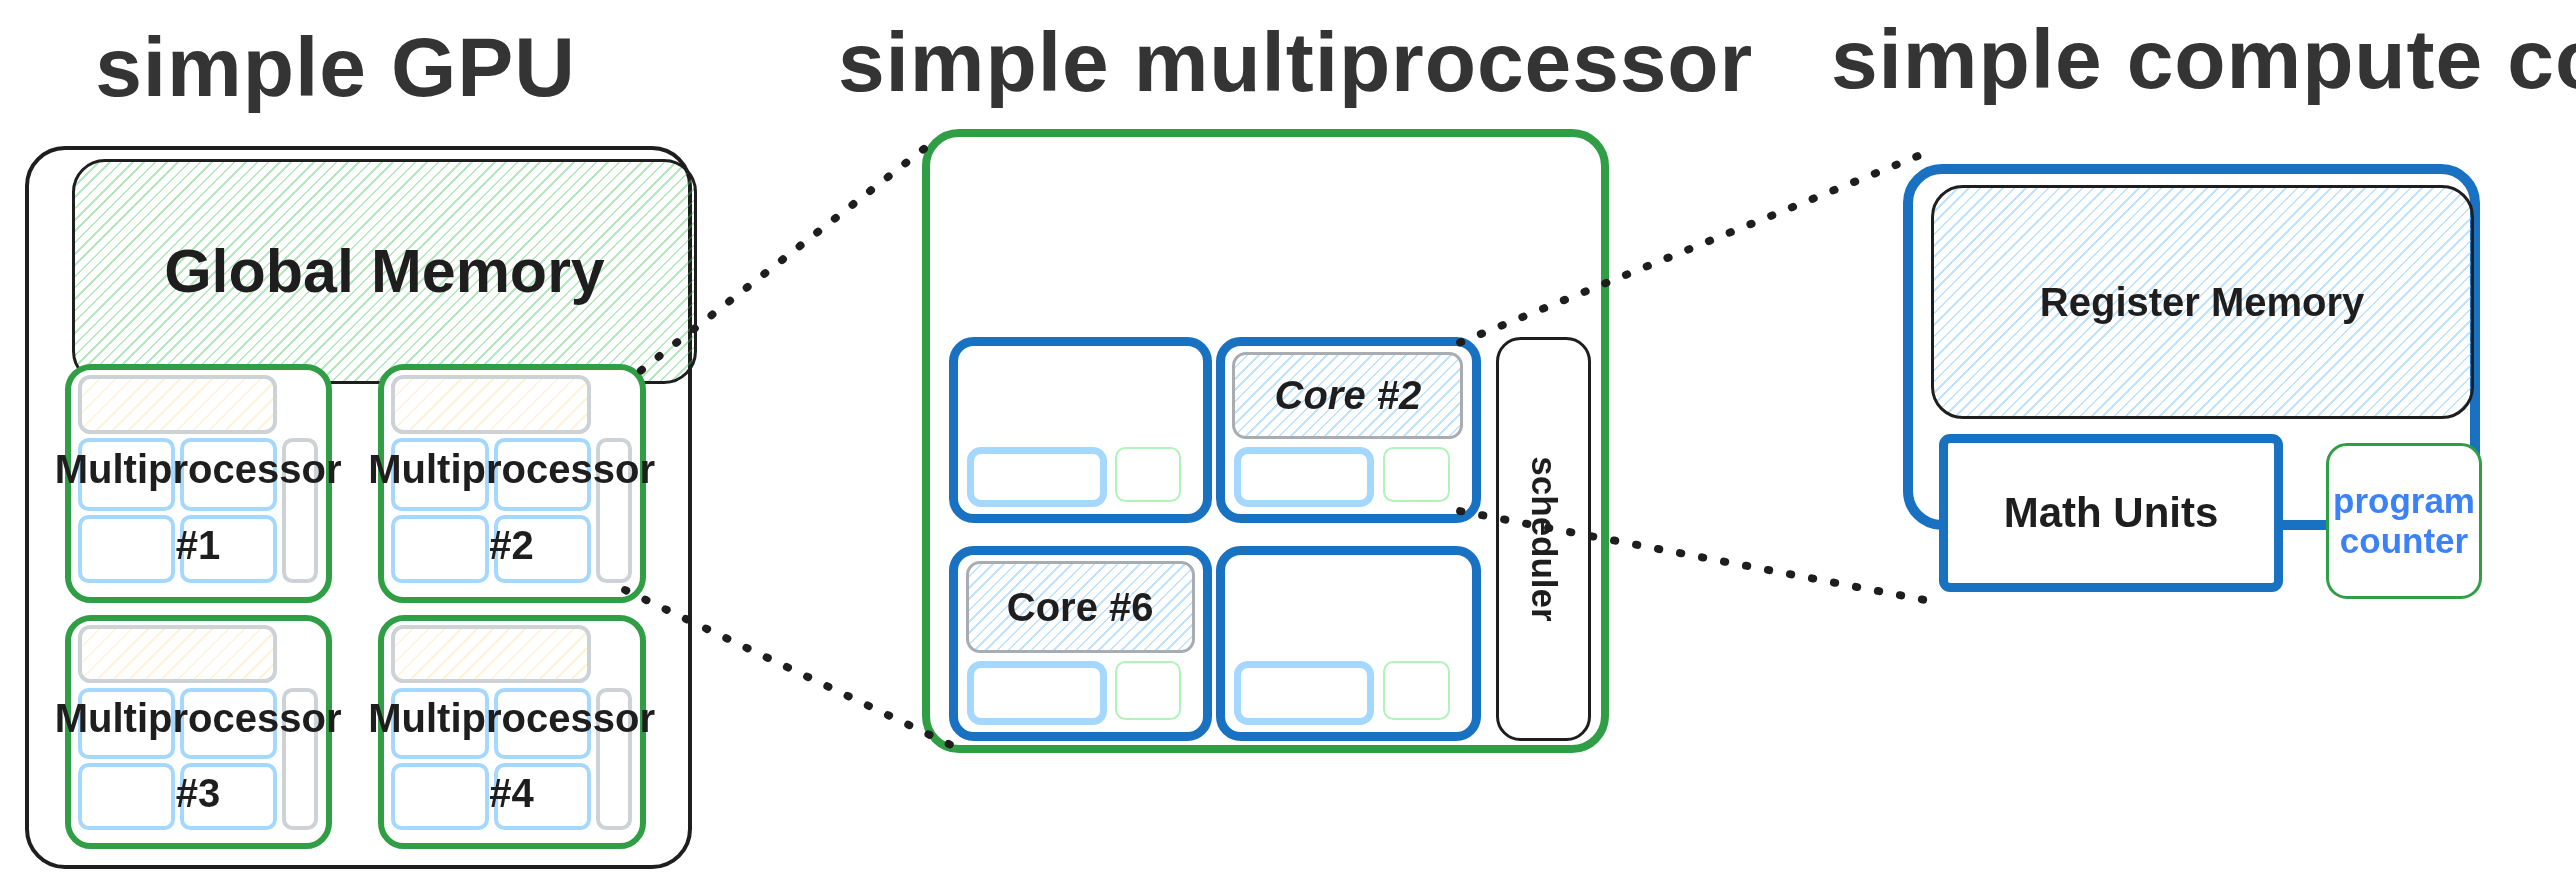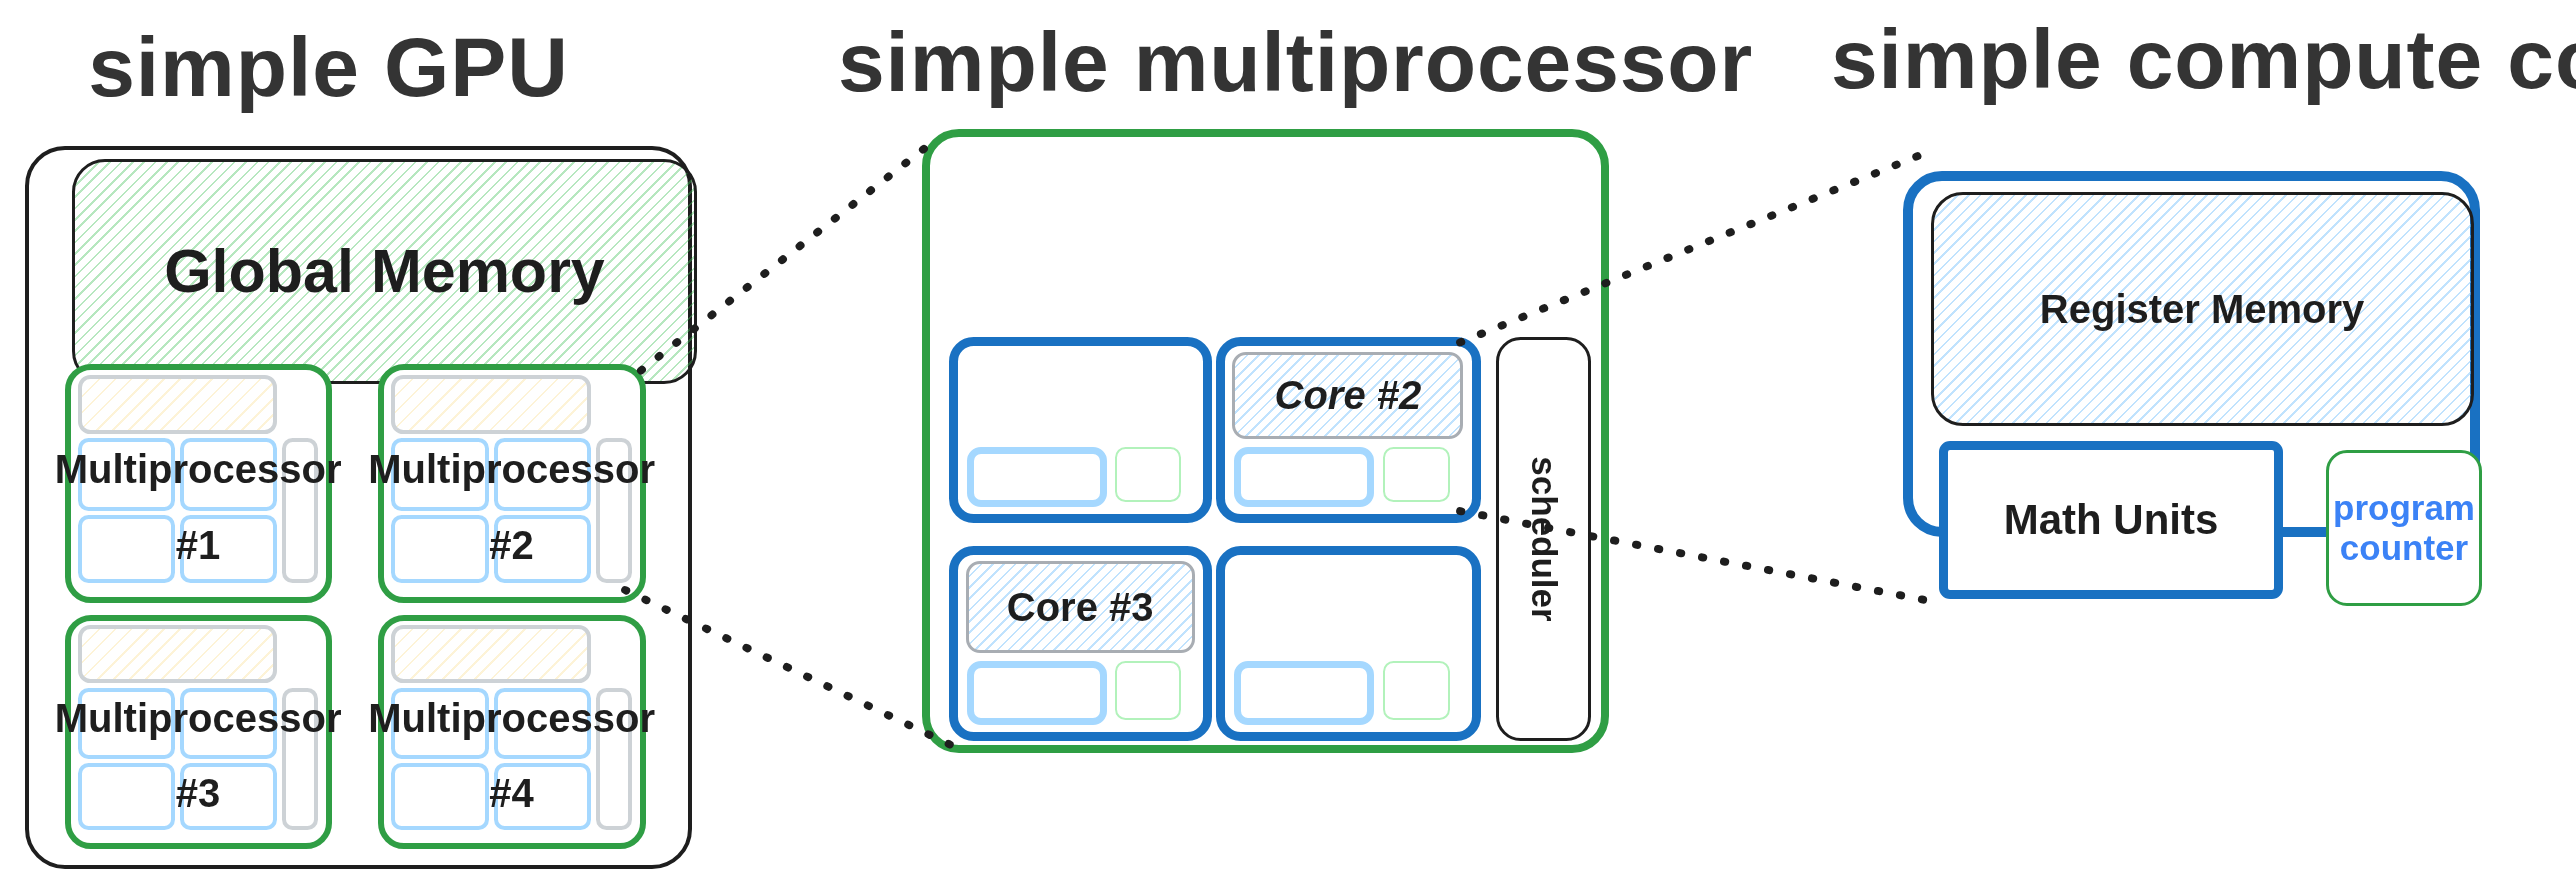--- a/index.html
+++ b/index.html
@@ -47,29 +47,29 @@
   .core3{left:19.3px;top:409px;width:263px;height:195px;}
   .core4{left:286px;top:409px;width:265px;height:195px;}
   .core-top{left:3%;top:3.5%;width:93.5%;height:52%;border:3.5px solid #a8adb3;border-radius:14px;
     display:flex;align-items:center;justify-content:center;font-size:40px;font-weight:600;}
   .core-bl{left:3.5%;top:60%;width:57%;height:36%;border:7px solid #a5d8ff;border-radius:14px;background:#fff;}
   .core-br{left:64%;top:60%;width:27%;height:33%;border:2.6px solid #b2f2bb;border-radius:10.5px;background:#fff;}
   .scheduler{left:566px;top:200px;width:95px;height:404px;border:3.5px solid #1e1e1e;border-radius:24.6px;background:#fff;
     display:flex;align-items:center;justify-content:center;}
   .scheduler span{transform:rotate(90deg);white-space:nowrap;font-size:35px;font-weight:600;}
   
-  .cc-panel{left:1903px;top:171px;width:577px;height:366px;border:10.5px solid #1971c2;border-radius:39px;background:#fff;}
+  .cc-panel{left:1903px;top:164px;width:577px;height:366px;border:10.5px solid #1971c2;border-radius:39px;background:#fff;}
   .register-memory{left:17.6px;top:11.4px;width:543px;height:234px;border:3.5px solid #1e1e1e;border-radius:32px;
     display:flex;align-items:center;justify-content:center;font-size:40px;font-weight:600;}
   .math-units{left:26px;top:260px;width:344px;height:158px;border:9.7px solid #1971c2;border-radius:11px;background:#fff;
     display:flex;align-items:center;justify-content:center;font-size:42px;font-weight:600;}
   .program-counter{left:413px;top:269px;width:156px;height:156px;border:3.5px solid #2f9e44;border-radius:21px;background:#fff;
     display:flex;align-items:center;justify-content:center;text-align:center;
     font-size:35px;font-weight:600;color:#3b82f6;line-height:1.15;}
-  .t-gpu{left:65px;top:19.3px;width:527px;}
+  .t-gpu{left:72px;top:19.3px;width:527px;}
   .t-mp{left:838px;top:14px;width:878px;}
   .t-cc{left:1831px;top:10.5px;width:790px;}
   svg.connectors{position:absolute;left:0;top:0;pointer-events:none;}
 </style>
 </head>
 <body>
 
 <div id="stage">
 
   <div class="abs title t-gpu">simple GPU</div>
@@ -136,21 +136,21 @@
     <div class="abs core-box core2">
       <div class="abs core-top hatch-blue">
         <span>Core #2</span>
       </div>
       <div class="abs core-bl"></div>
       <div class="abs core-br"></div>
     </div>
 
     <div class="abs core-box core3">
       <div class="abs core-top hatch-blue">
-        <span>Core #3</span>
+        <span>Core #6</span>
       </div>
       <div class="abs core-bl"></div>
       <div class="abs core-br"></div>
     </div>
 
     <div class="abs core-box core4">
       <div class="abs core-bl"></div>
       <div class="abs core-br"></div>
     </div>
 

